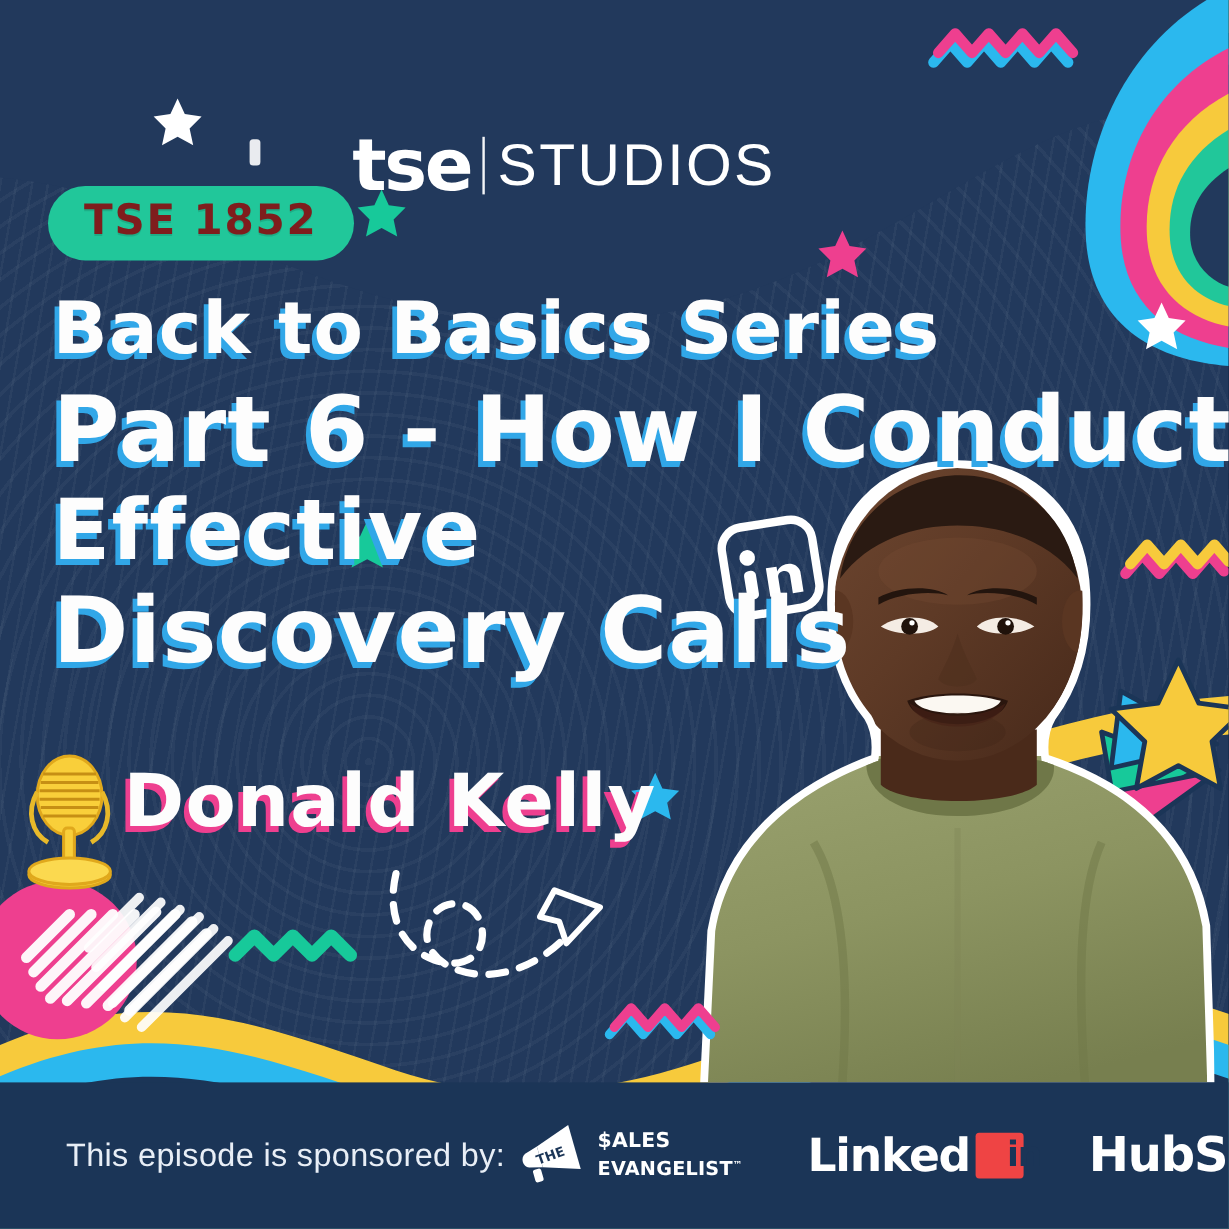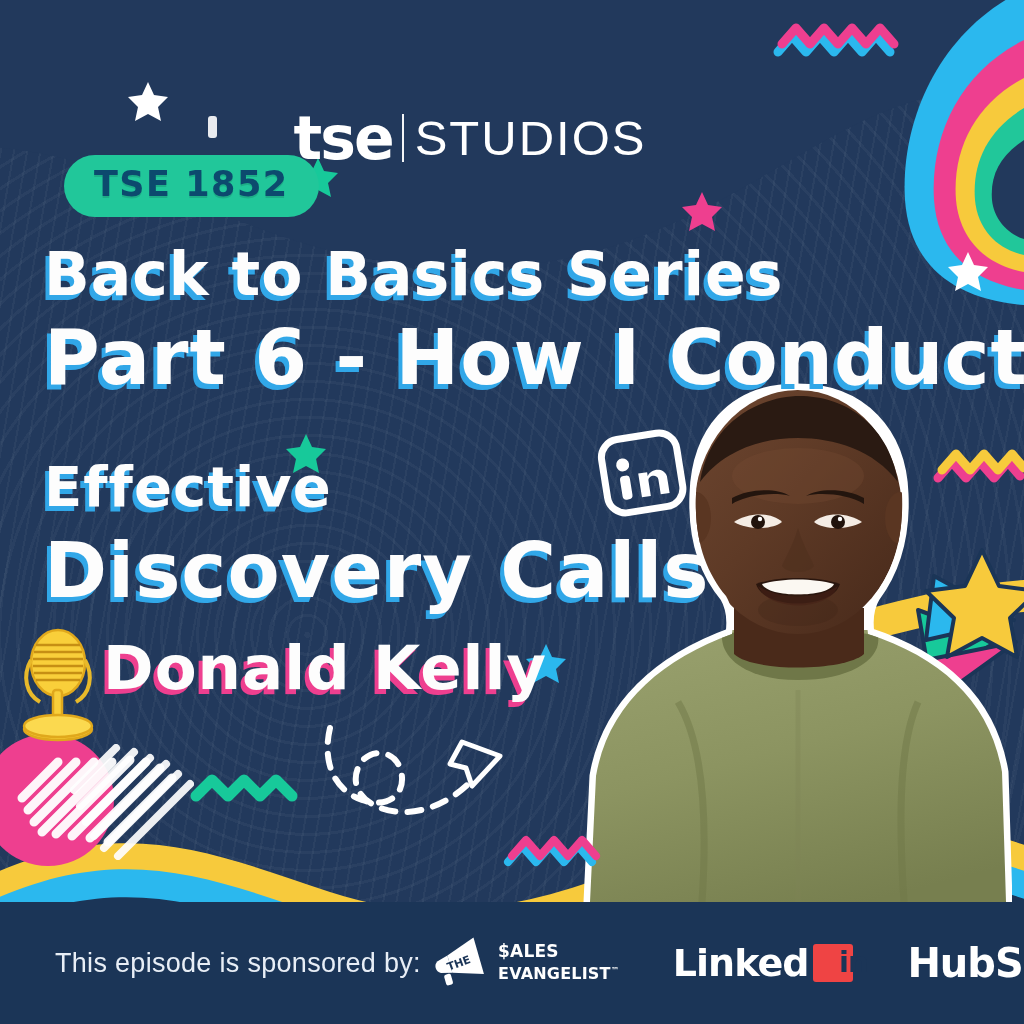--- a/index.html
+++ b/index.html
@@ -24,25 +24,25 @@
     position:absolute;inset:0;
     background-image:
       repeating-radial-gradient(circle at 30% 62%, rgba(255,255,255,.035) 0 3px, rgba(255,255,255,0) 3px 18px);
     pointer-events:none;
   }
   .svglayer{position:absolute;inset:0;width:1024px;height:1024px;}
   .nohit{pointer-events:none;}
 
   
   .badge{
-    position:absolute;left:64px;top:155px;
+    position:absolute;left:40px;top:155px;
     background:#21c79a;
     border-radius:40px;
     padding:9px 30px 13px 30px;
-    color:#0c4a6e;
+    color:#7f1d1d;
     font-size:35px;
     font-weight:bold;
     letter-spacing:1.5px;
     font-family:"DejaVu Sans", sans-serif;
     text-shadow:0 2px 0 rgba(0,0,0,.12);
     z-index:25;
   }
 
   
   .tse-logo{
@@ -75,21 +75,21 @@
     font-weight:bold;
     color:#fdfdfd;
     font-size:76px;
     line-height:84px;
     letter-spacing:1px;
     text-shadow:-4px 5px 0 #31a7e8;
   }
   .title .ln{display:block;white-space:nowrap;}
   .t1{font-size:60px;}
   .t2{font-size:76px;}
-  .t3{font-size:56px;margin-top:45px;}
+  .t3{font-size:70px;}
   .t4{font-size:76px;}
 
   
   .host{
     position:absolute;left:103px;top:632px;
     z-index:24;
     font-family:"DejaVu Sans", sans-serif;
     font-weight:bold;font-size:61px;letter-spacing:1px;
     color:#fdfdfd;
     text-shadow:-4px 5px 0 #ee3f8f;

